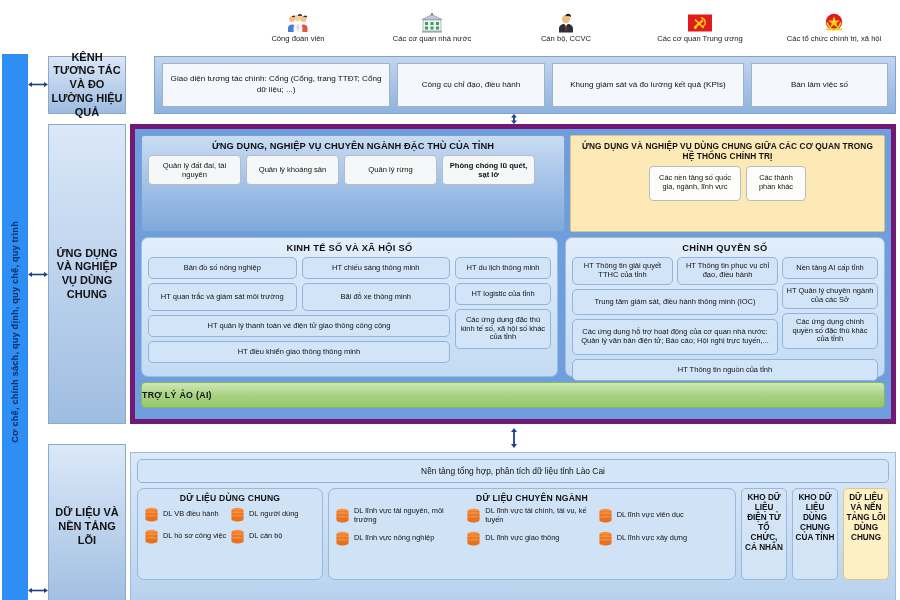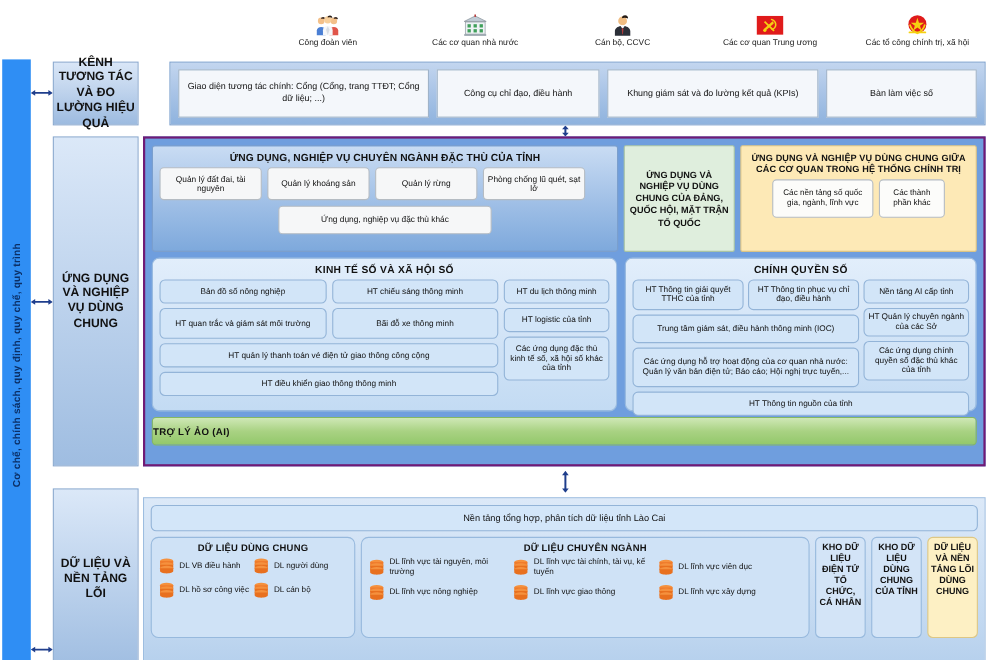--- a/index.html
+++ b/index.html
@@ -68,41 +68,41 @@
   #cc2 { flex: 0 0 192px; }
   #cc3 { flex: 1 1 auto; }
 
   
   .varrow { position: absolute; width: 12px; }
 
   
   #band-apps {
     position: absolute; left: 130px; top: 112px; width: 766px; height: 300px;
     background: #6f9ede;
-    border: 2px solid #701a75;
+    border: 5px solid #701a75;
     padding: 6px;
   }
   
   #spec-row { display: flex; gap: 5px; height: 97px; }
   #spec-prov {
     flex: 0 0 424px;
     background: linear-gradient(to bottom,#c9dcf3 0%, #9fbfe6 55%, #7ea9dc 100%);
     border: 1px solid #7c9fcc; border-radius: 3px; padding: 3px 6px;
   }
   .spec-title { text-align: center; font-size: 9.3px; font-weight: bold; color: #111; padding: 2px 0 4px; letter-spacing: .1px; }
   .spec-cards { display: flex; gap: 5px; }
   .spec-card {
     background: #f6f7f8; border: 1px solid #b5bcc3; border-radius: 4px;
     font-size: 7.6px; color: #111; text-align: center; line-height: 1.2;
     display: flex; align-items: center; justify-content: center; padding: 2px 3px; height: 30px;
   }
   .spec-cards .sc0 { flex: 0 0 93px; }
   .spec-cards .sc1 { flex: 0 0 93px; }
   .spec-cards .sc2 { flex: 0 0 93px; }
-  .spec-cards .sc3 { flex: 0 0 93px; }
+  .spec-cards .sc3 { flex: 0 0 93px; font-weight: bold; }
   .spec-wide { margin: 5px auto 0; width: 194px; height: 26px; }
 
   #spec-party {
     flex: 0 0 101px;
     background: #dfeedd; border: 1px solid #a9c4a4; border-radius: 2px;
     display: flex; align-items: center; justify-content: center; text-align: center;
     font-size: 8.3px; font-weight: bold; color: #111; line-height: 1.3; padding: 3px;
   }
   #spec-polsys {
     flex: 1 1 auto;
@@ -263,21 +263,21 @@
 
     <div class="persona">
       <div class="glyph ico-emblem">
         <svg width="22" height="20" viewBox="0 0 22 20">
           <circle cx="11" cy="9" r="8.2" fill="#e01b1b"></circle>
           <path d="M11 3.2l1.45 4.4h4.6l-3.72 2.72 1.42 4.4L11 12l-3.75 2.72 1.42-4.4L4.95 7.6h4.6z" fill="#f5d211"></path>
           <path d="M3.4 9.5c1.2 4.4 4 7.2 7.6 8.6 3.6-1.4 6.4-4.2 7.6-8.6l-1.5-.4c-1 3.7-3.3 6.1-6.1 7.3-2.8-1.2-5.1-3.6-6.1-7.3z" fill="#f5d211"></path>
           <rect x="3" y="15.6" width="16" height="1.7" rx=".8" fill="#f5d211"></rect>
         </svg>
       </div>
-      <div class="pname">Các tổ công chính trị, xã hội</div>
+      <div class="pname">Các tổ chức chính trị, xã hội</div>
     </div>
   </div>
 
   <div class="vbar">
     <span>Cơ chế, chính sách, quy định, quy chế, quy trình</span>
   </div>
 
   <svg class="hharrow" style="left:28px; top:68px;" viewBox="0 0 20 9">
     <line x1="3" y1="4.5" x2="17" y2="4.5" stroke="#1f3e8c" stroke-width="1.6"></line>
     <path d="M0 4.5l4-2.6v5.2z" fill="#1f3e8c"></path>
@@ -322,26 +322,22 @@
     <div id="spec-row">
 
       <div id="spec-prov">
         <div class="spec-title">ỨNG DỤNG, NGHIỆP VỤ CHUYÊN NGÀNH ĐẶC THÙ CỦA TỈNH</div>
         <div class="spec-cards">
           <div class="spec-card sc0">Quản lý đất đai, tài nguyên</div>
           <div class="spec-card sc1">Quản lý khoáng sản</div>
           <div class="spec-card sc2">Quản lý rừng</div>
           <div class="spec-card sc3">Phòng chống lũ quét, sạt lở</div>
         </div>
-        <div class="spec-card spec-wide">Ứng dụng, nghiệp vụ đặc thù khác</div>
-      </div>
-
-      <div id="spec-party">
-        <span>ỨNG DỤNG VÀ NGHIỆP VỤ DÙNG CHUNG CỦA ĐẢNG, QUỐC HỘI, MẶT TRẬN TỔ QUỐC</span>
-      </div>
+      </div>
+
 
       <div id="spec-polsys">
         <div class="spec-title">ỨNG DỤNG VÀ NGHIỆP VỤ DÙNG CHUNG GIỮA CÁC CƠ QUAN TRONG HỆ THỐNG CHÍNH TRỊ</div>
         <div class="polsys-cards">
           <div class="polsys-card p0">Các nền tảng số quốc gia, ngành, lĩnh vực</div>
           <div class="polsys-card p1">Các thành phần khác</div>
         </div>
       </div>
     </div>
 

